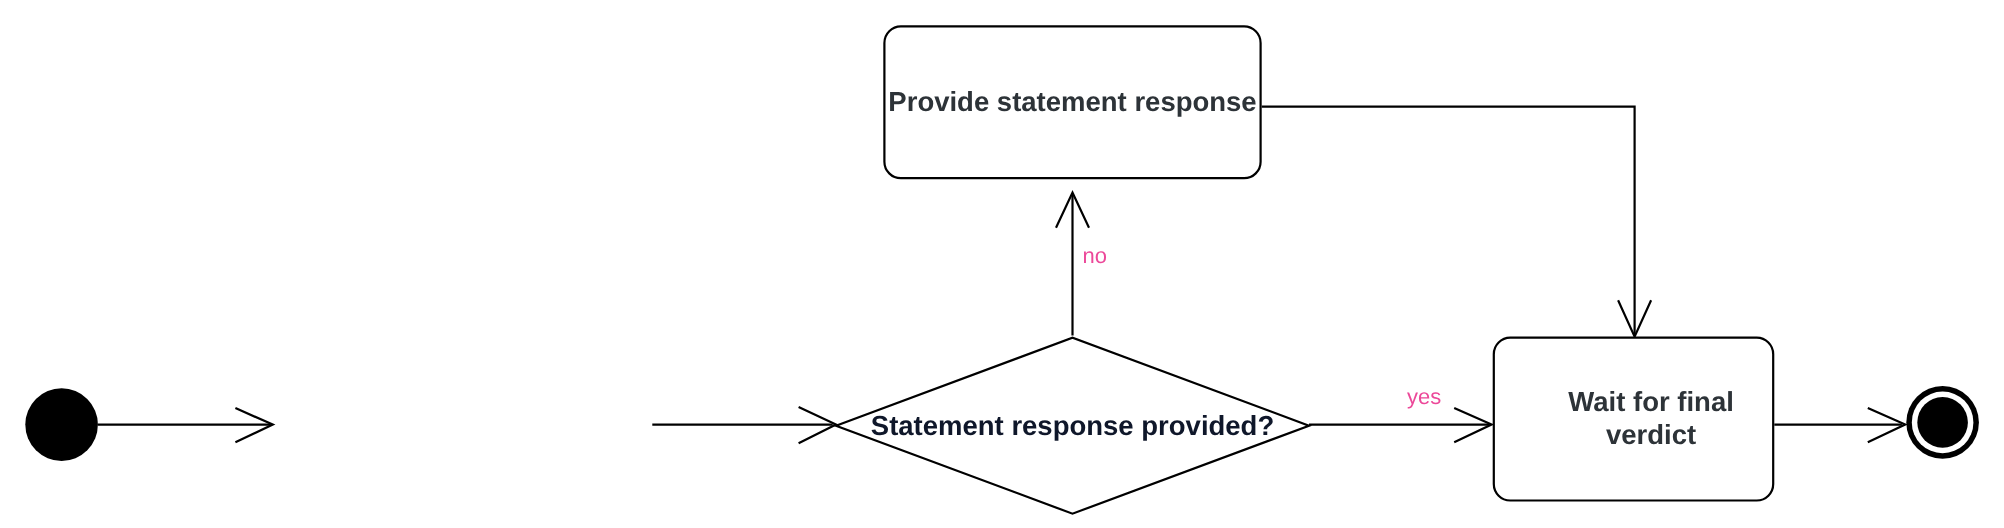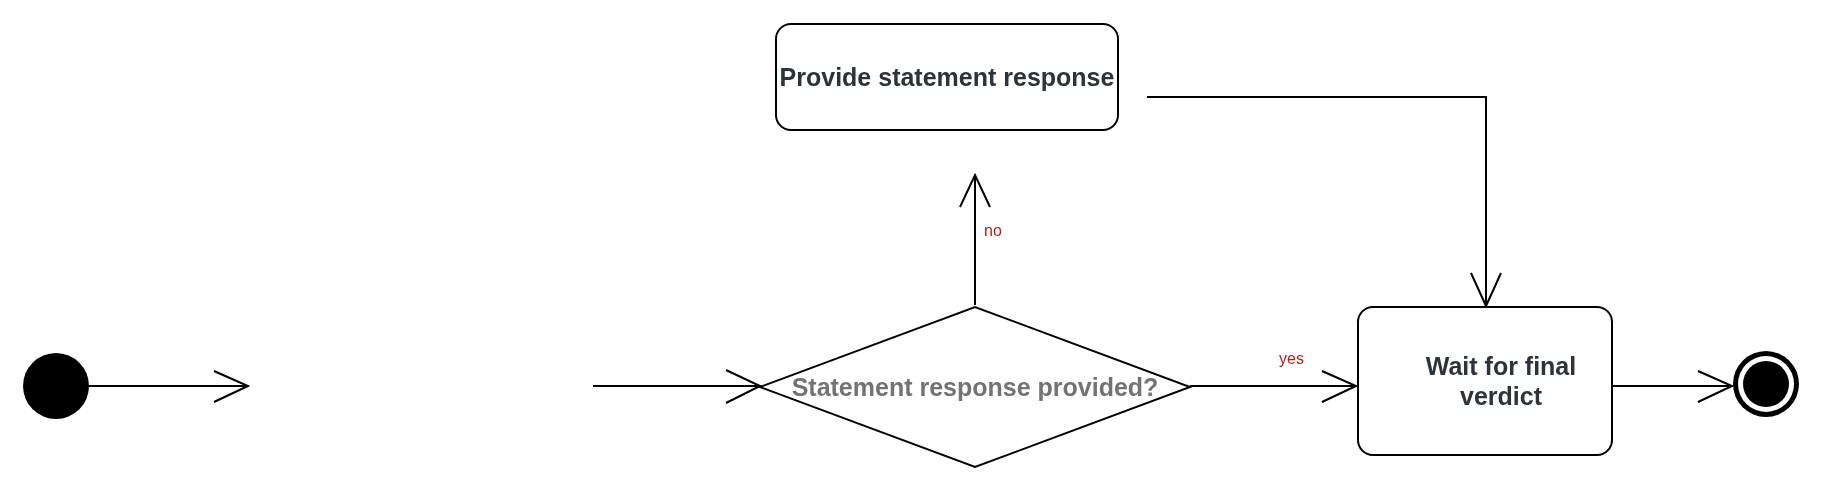--- a/index.html
+++ b/index.html
@@ -25,39 +25,39 @@
     display: flex;
     align-items: center;
     justify-content: center;
     text-align: center;
     font-weight: 700;
     font-size: 25px;
     color: #2d3338;
     line-height: 1.2;
   }
   .node-navigate { left: 248px; top: 305px; width: 345px; height: 152px; }
-  .node-provide  { left: 775px; top: 23px;  width: 344px; height: 108px; }
+  .node-provide  { left: 803px; top: 23px;  width: 344px; height: 140px; }
   .node-wait     { left: 1357px; top: 306px; width: 256px; height: 150px; padding-left: 32px; }
   .diamond-label {
     position: absolute;
     left: 760px; top: 307px;
     width: 430px; height: 160px;
     display: flex;
     align-items: center;
     justify-content: center;
     text-align: center;
     font-weight: 700;
     font-size: 25px;
-    color: #737373;
+    color: #0f172a;
   }
   .edge-label {
     position: absolute;
-    font-size: 16px;
+    font-size: 20px;
     font-weight: 400;
-    color: #b91c1c;
+    color: #ec4899;
     white-space: nowrap;
   }
   .edge-label-no  { left: 984px;  top: 222px; }
   .edge-label-yes { left: 1279px; top: 350px; }
   .initial-node {
     position: absolute;
     left: 23px; top: 353px;
     width: 66px; height: 66px;
     border-radius: 50%;
     background: #000000;

